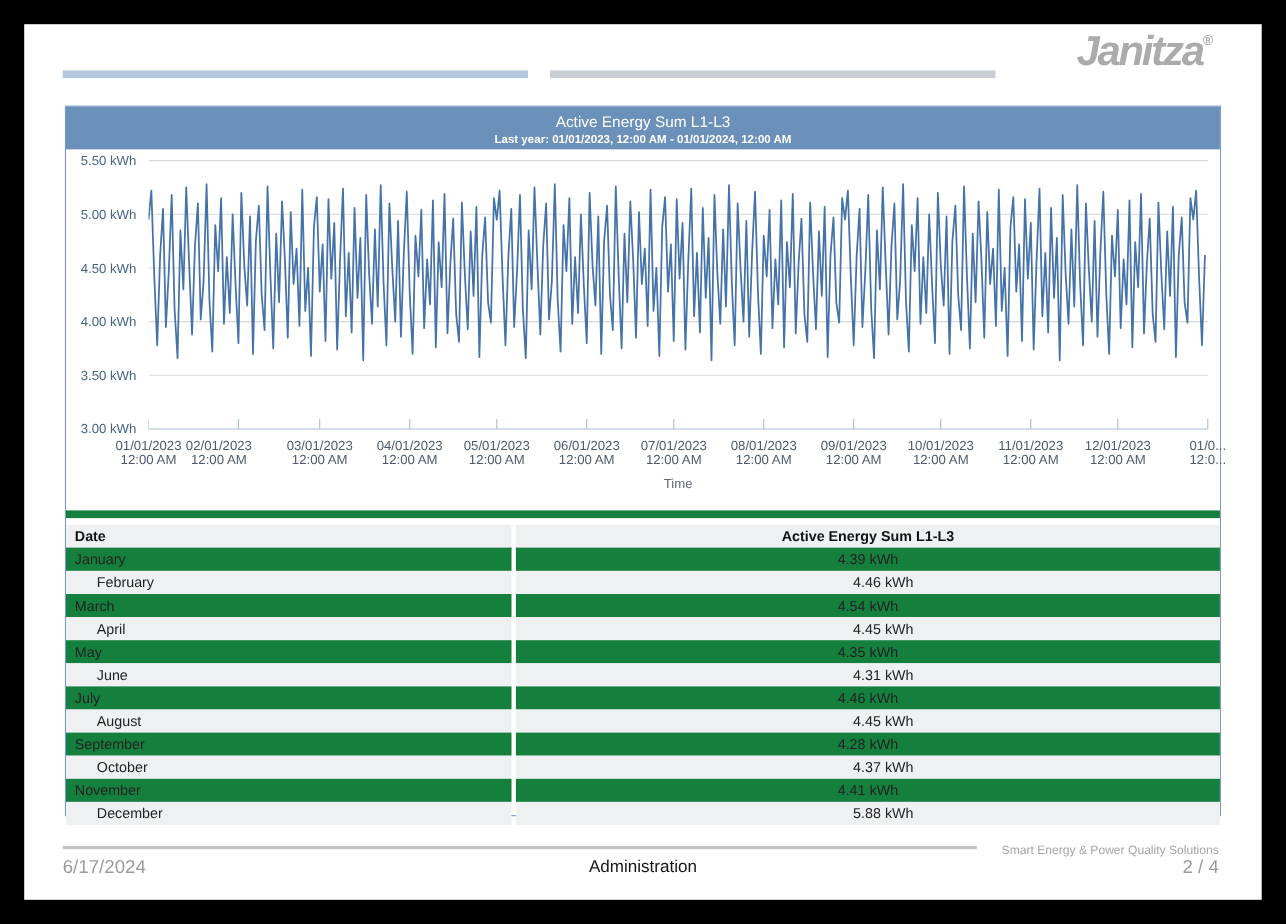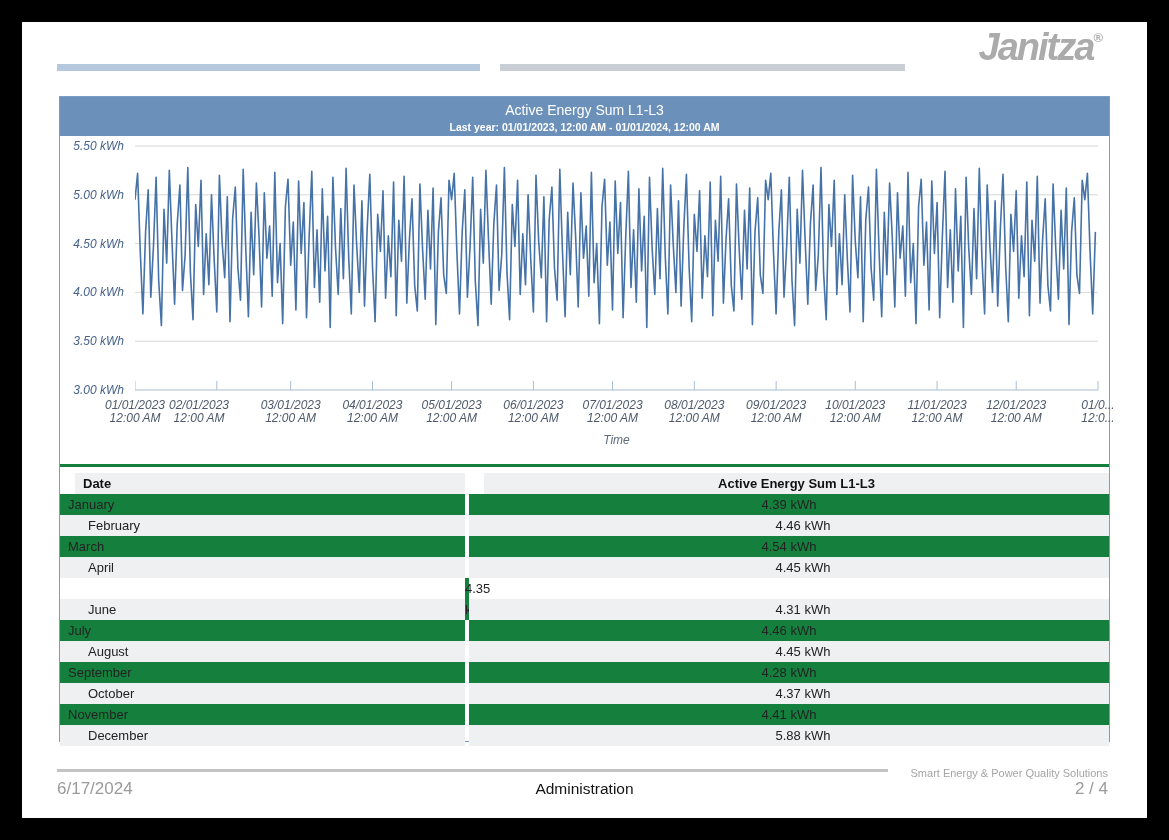--- a/index.html
+++ b/index.html
@@ -37,22 +37,21 @@
   }
   .card-header{
     height:39px;background:#6b90ba;color:#fff;text-align:center;
   }
   .card-title{font-size:14px;padding-top:5px;}
   .card-subtitle{font-size:10.5px;font-weight:bold;margin-top:3px;}
 
   
   .chart-body{
     position:relative;height:328px;background:#fff;
-    border-bottom:3px solid #15803d;
-    font-style:italic;
+    border-bottom:7px solid #15803d;
   }
   .ylabel{
     position:absolute;left:6px;width:58px;text-align:right;
     font-size:12px;color:#46628a;line-height:16px;
   }
   #plot-svg{position:absolute;left:75px;top:0;}
   .xlabel{
     position:absolute;width:86px;text-align:center;
     font-size:12px;color:#4e5a6b;line-height:13px;top:263px;
   }
@@ -61,21 +60,21 @@
     font-size:12px;color:#5f6b7a;
   }
 
   
   .dtable{margin-top:6px;font-size:13px;color:#222;}
   .trow{display:grid;grid-template-columns:405px 4px 640px;height:21px;line-height:21px;}
   .trow .c1{padding-left:8px;}
   .trow .c2{text-align:center;}
   .trow.head .c1,.trow.head .c2{
     background:#eef0f2;font-weight:bold;color:#111;
-    border-bottom:1px solid #4a4a4a;box-sizing:border-box;margin-left:15px;
+    border-bottom:1px solid #4a4a4a;box-sizing:border-box;
   }
   .trow.even .c1,.trow.even .c2{background:#eef0f2;padding-left:28px;}
   .trow.odd .c1,.trow.odd .c2{background:#15803d;}
 
   
   .tagline{
     position:absolute;top:732px;right:39px;
     font-size:11px;color:#a5a5a5;margin-top:13px;
   }
   .footer-line{
@@ -177,20 +176,21 @@
           <div class="c1">March</div>
           <div></div>
           <div class="c2">4.54 kWh</div>
         </div>
         <div class="trow even">
           <div class="c1">April</div>
           <div></div>
           <div class="c2">4.45 kWh</div>
         </div>
         <div class="trow odd">
+          <div class="c1">May</div>
           <div></div>
           <div class="c2">4.35 kWh</div>
         </div>
         <div class="trow even">
           <div class="c1">June</div>
           <div></div>
           <div class="c2">4.31 kWh</div>
         </div>
         <div class="trow odd">
           <div class="c1">July</div>

